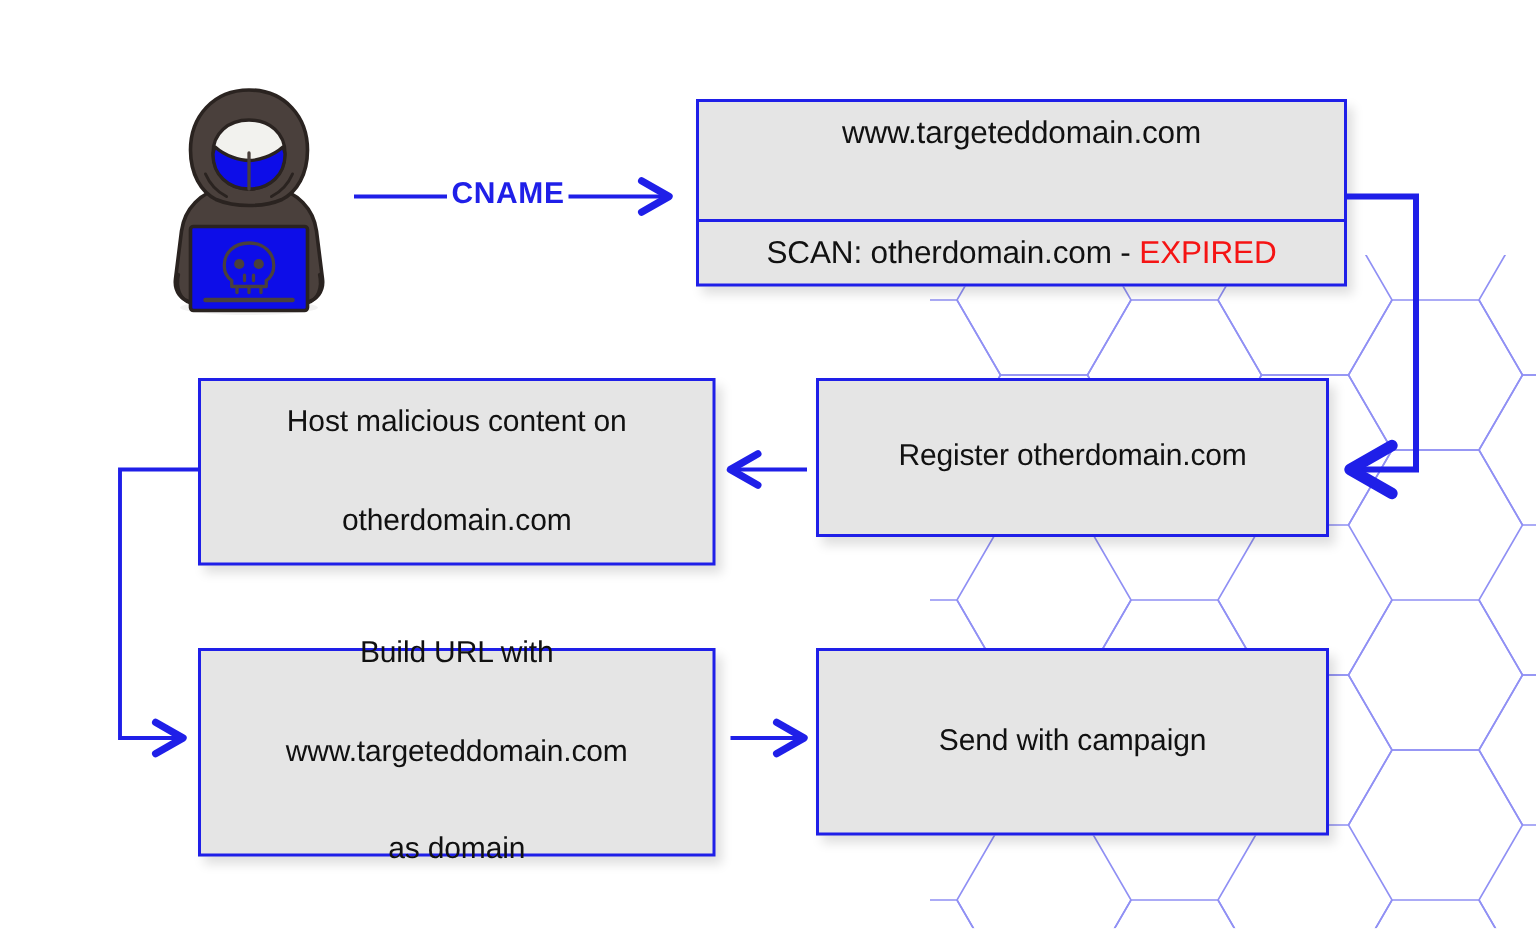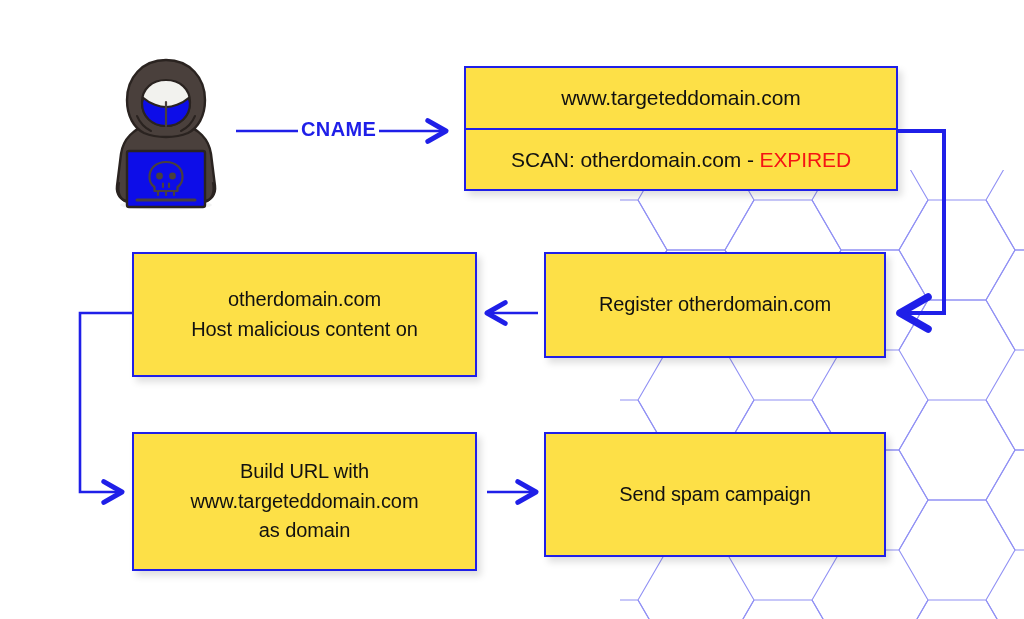--- a/index.html
+++ b/index.html
@@ -24,30 +24,31 @@
     width: 1024px;
     height: 619px;
   }
   #hexlayer { z-index: 1; }
   #connlayer { z-index: 3; }
 
   
   .node {
     position: absolute;
     z-index: 2;
-    background: #fde047;
+    background: #e5e5e5;
     border: 2.5px solid #1F1FE8;
     box-sizing: border-box;
     box-shadow: 4px 5px 7px rgba(0,0,0,0.13);
     display: flex;
     flex-direction: column;
     align-items: center;
     justify-content: center;
     text-align: left;
     color: #111111;
+    gap: 36px;
   }
   .node-text {
     font-size: 20px;
     line-height: 1.48;
     letter-spacing: -0.1px;
     color: #111111;
     padding: 0 10px;
   }
 
   
@@ -192,31 +193,31 @@
   <div class="node" id="node-target">
     <div class="card-row">
       <div class="node-text">www.targeteddomain.com</div>
     </div>
     <div class="card-row divided">
       <div class="node-text"><span>SCAN: otherdomain.com - </span><span class="expired">EXPIRED</span></div>
     </div>
   </div>
 
   <div class="node" id="node-host">
+    <div class="node-text">Host malicious content on</div>
     <div class="node-text">otherdomain.com</div>
-    <div class="node-text">Host malicious content on</div>
   </div>
 
   <div class="node" id="node-register">
     <div class="node-text">Register otherdomain.com</div>
   </div>
 
   <div class="node" id="node-build">
     <div class="node-text">Build URL with</div>
     <div class="node-text">www.targeteddomain.com</div>
     <div class="node-text">as domain</div>
   </div>
 
   <div class="node" id="node-send">
-    <div class="node-text">Send spam campaign</div>
+    <div class="node-text">Send with campaign</div>
   </div>
 
 </div>
 
 </body></html>

